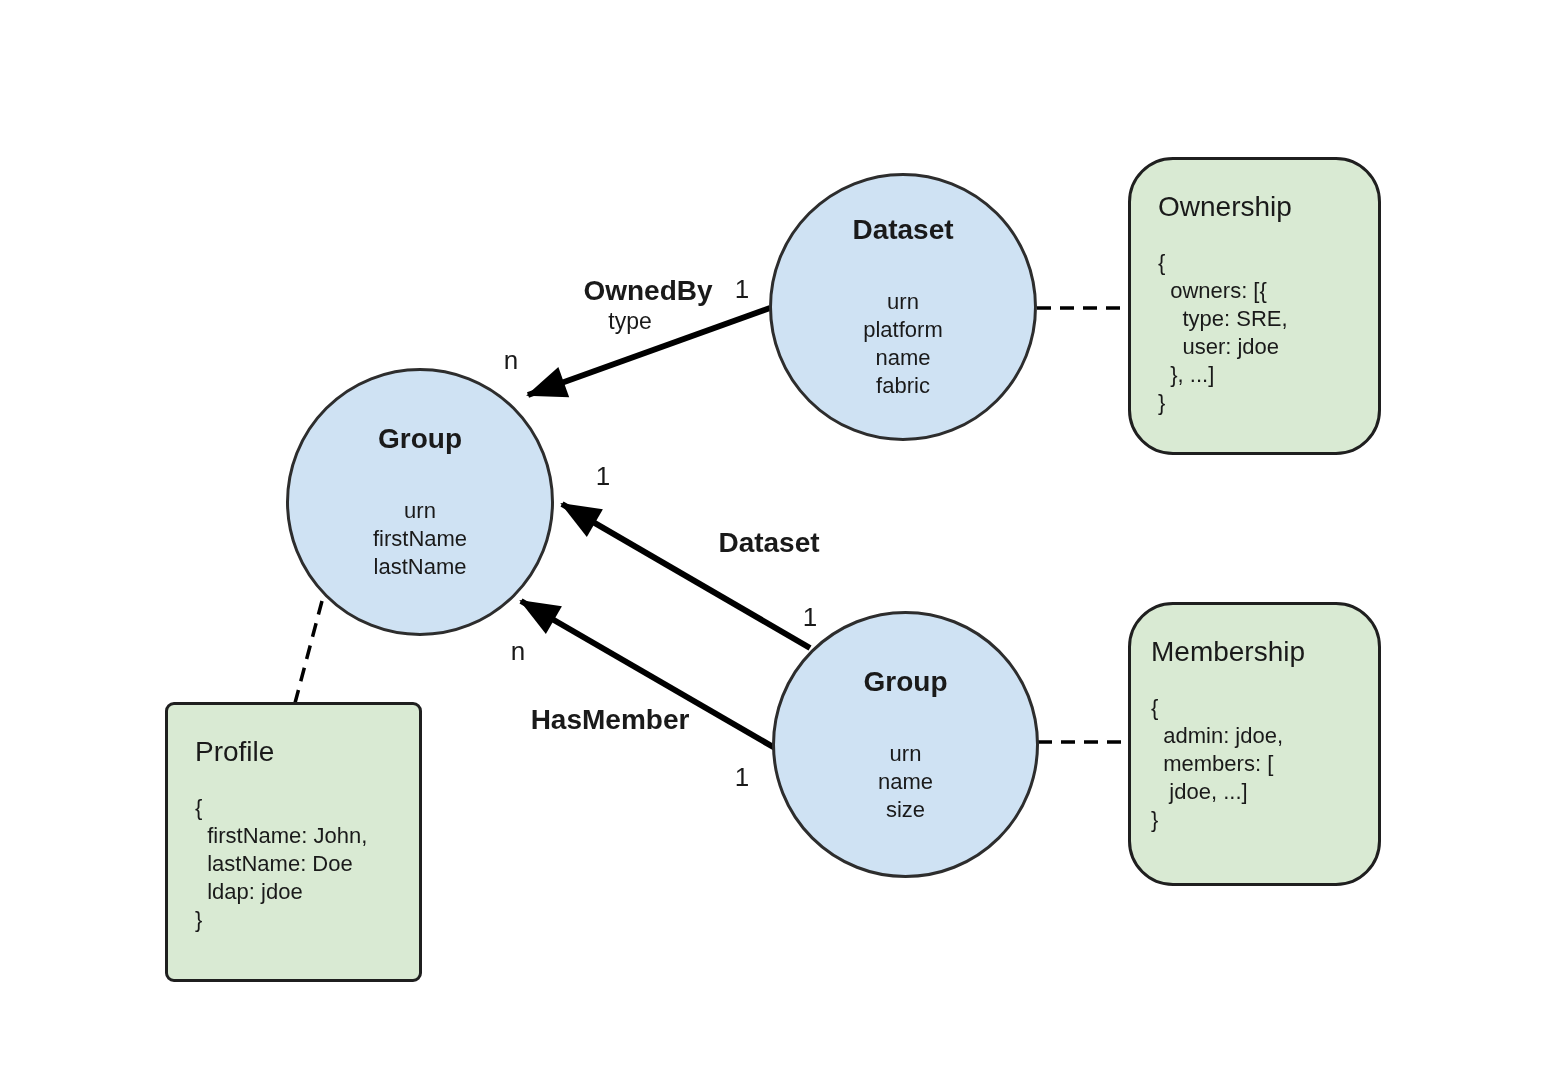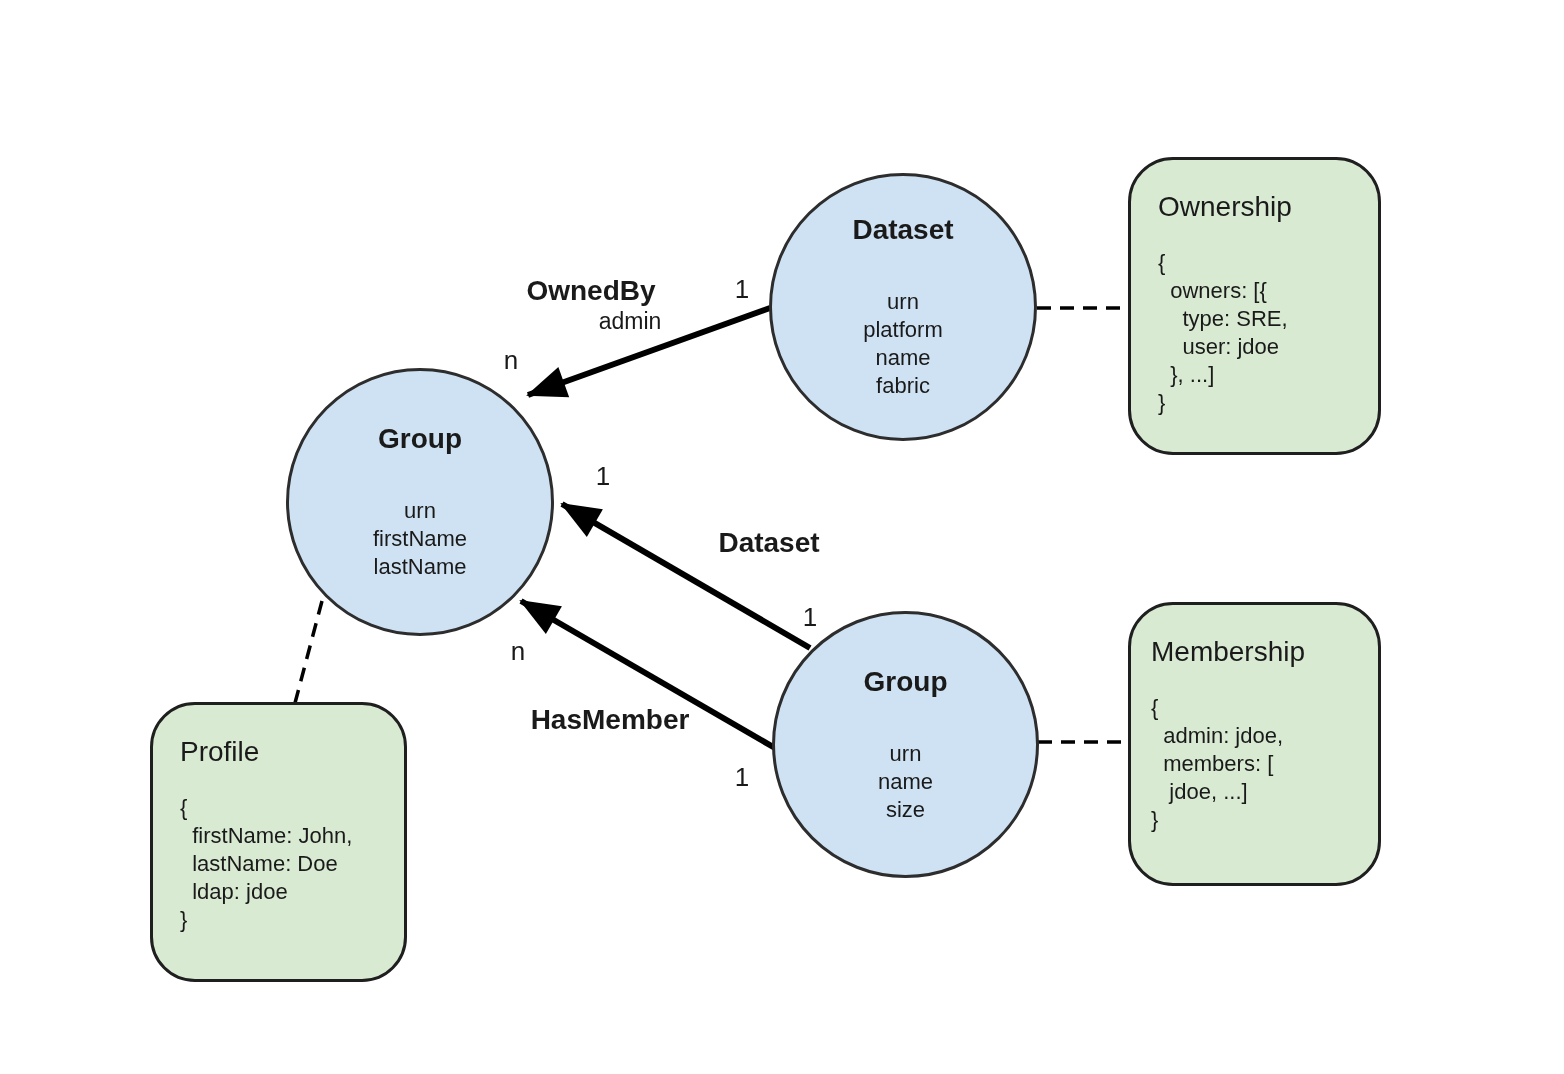--- a/index.html
+++ b/index.html
@@ -38,23 +38,23 @@
   .rel-sublabel { position:absolute; transform:translate(-50%,-50%); font-size:23px; white-space:nowrap; }
   .cardinality { position:absolute; transform:translate(-50%,-50%); font-size:26px; white-space:nowrap; }
 
   
   #entity-dataset { left:769px; top:173px; width:268px; height:268px; }
   #entity-user    { left:286px; top:368px; width:268px; height:268px; }
   #entity-group   { left:772px; top:611px; width:267px; height:267px; }
 
   #aspect-ownership  { left:1128px; top:157px; width:253px; height:298px; }
   #aspect-membership { left:1128px; top:602px; width:253px; height:284px;padding-left:20px; }
-  #aspect-profile    { left:150px;  top:702px; width:257px; height:280px; }
+  #aspect-profile    { left:165px;  top:702px; width:257px; height:280px;border-radius:9px; }
 
-  #lbl-ownedby      { left:591px; top:291px; }
+  #lbl-ownedby      { left:648px; top:291px; }
   #lbl-ownedby-sub  { left:630px; top:321px; }
   #card-ownedby-1   { left:742px; top:289px; }
   #card-ownedby-n   { left:511px; top:360px; }
 
   #lbl-hasadmin     { left:769px; top:543px; }
   #card-hasadmin-t  { left:603px; top:476px; }
   #card-hasadmin-s  { left:810px; top:617px; }
 
   #lbl-hasmember    { left:610px; top:720px; }
   #card-hasmember-n { left:518px; top:651px; }
@@ -125,21 +125,21 @@
   <div class="aspect" id="aspect-profile">
     <div class="aspect-title">Profile</div>
     <div class="aspect-body">{
   firstName: John,
   lastName: Doe
   ldap: jdoe
 }</div>
   </div>
 
   <div class="rel-label" id="lbl-ownedby">OwnedBy</div>
-  <div class="rel-sublabel" id="lbl-ownedby-sub">admin</div>
+  <div class="rel-sublabel" id="lbl-ownedby-sub">type</div>
   <div class="cardinality" id="card-ownedby-1">1</div>
   <div class="cardinality" id="card-ownedby-n">n</div>
 
   <div class="rel-label" id="lbl-hasadmin">Dataset</div>
   <div class="cardinality" id="card-hasadmin-t">1</div>
   <div class="cardinality" id="card-hasadmin-s">1</div>
 
   <div class="rel-label" id="lbl-hasmember">HasMember</div>
   <div class="cardinality" id="card-hasmember-n">n</div>
   <div class="cardinality" id="card-hasmember-1">1</div>

